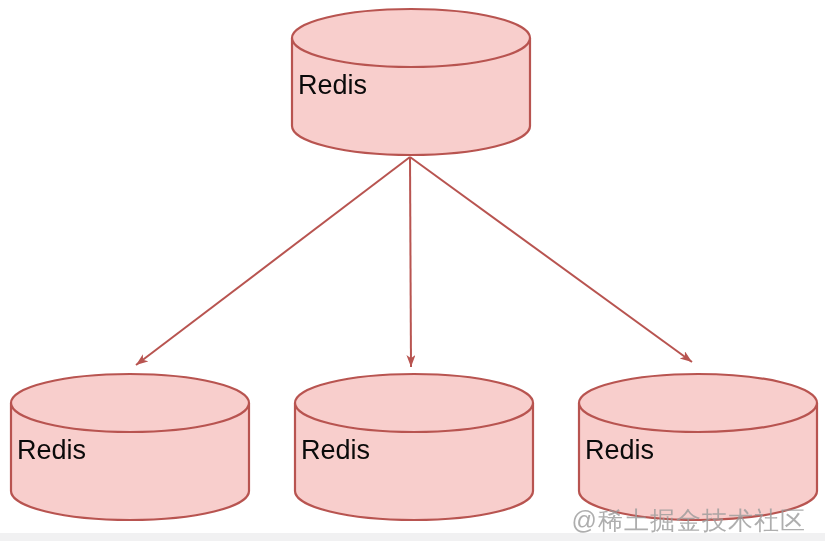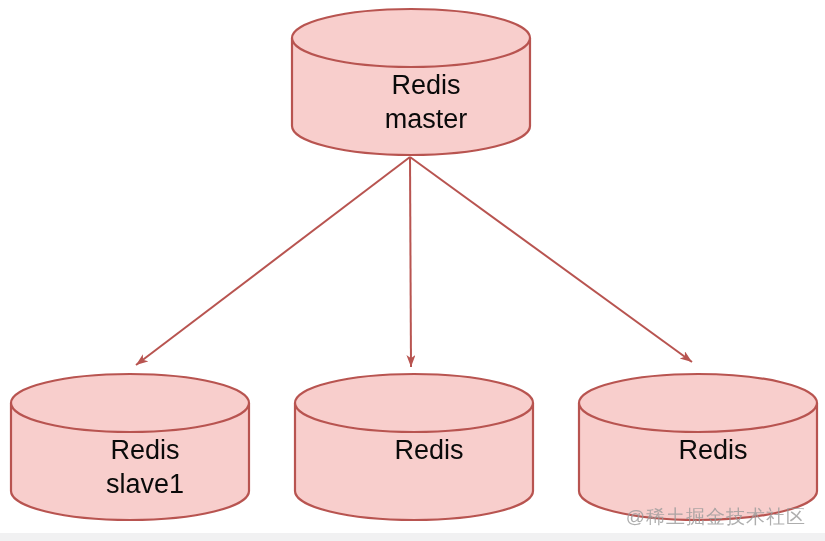--- a/index.html
+++ b/index.html
@@ -49,33 +49,33 @@
     stroke: var(--node-stroke, #b85450);
     stroke-width: 2.2;
   }
   .cyl-top {
     fill: var(--node-fill, #f8cecc);
     stroke: var(--node-stroke, #b85450);
     stroke-width: 2.2;
   }
   .label {
     position: absolute;
-    left: 15px;
+    left: 8px;
     top: 61px;
     width: 100%;
-    text-align: center;
+    text-align: left;
     font-size: 27px;
     line-height: 34px;
     color: var(--text, #000000);
   }
   .watermark {
     position: absolute;
     top: 504px;
     right: 19px;
-    font-size: 19px;
+    font-size: 25px;
     letter-spacing: 1px;
     color: var(--watermark, #9b9b9b);
     opacity: 0.8;
     white-space: nowrap;
   }
   .bottom-bar {
     position: absolute;
     left: 0;
     top: 533px;
     width: 825px;
@@ -99,32 +99,30 @@
     <line x1="410" y1="157" x2="692" y2="362" marker-end="url(#arrowhead)"></line>
   </svg>
 
   <div class="node" style="left:290px; top:7px;">
     <svg class="cyl" viewBox="0 0 242 150" aria-hidden="true">
       <path class="cyl-body" d="M2,31 L2,119 A119,29 0 0 0 240,119 L240,31"></path>
       <ellipse class="cyl-top" cx="121" cy="31" rx="119" ry="29"></ellipse>
     </svg>
     <div class="label">
       <div>Redis</div>
-      <div>master</div>
     </div>
   </div>
 
   <div class="node" style="left:9px; top:372px;">
     <svg class="cyl" viewBox="0 0 242 150" aria-hidden="true">
       <path class="cyl-body" d="M2,31 L2,119 A119,29 0 0 0 240,119 L240,31"></path>
       <ellipse class="cyl-top" cx="121" cy="31" rx="119" ry="29"></ellipse>
     </svg>
     <div class="label">
       <div>Redis</div>
-      <div>slave1</div>
     </div>
   </div>
 
   <div class="node" style="left:293px; top:372px;">
     <svg class="cyl" viewBox="0 0 242 150" aria-hidden="true">
       <path class="cyl-body" d="M2,31 L2,119 A119,29 0 0 0 240,119 L240,31"></path>
       <ellipse class="cyl-top" cx="121" cy="31" rx="119" ry="29"></ellipse>
     </svg>
     <div class="label">
       <div>Redis</div>

